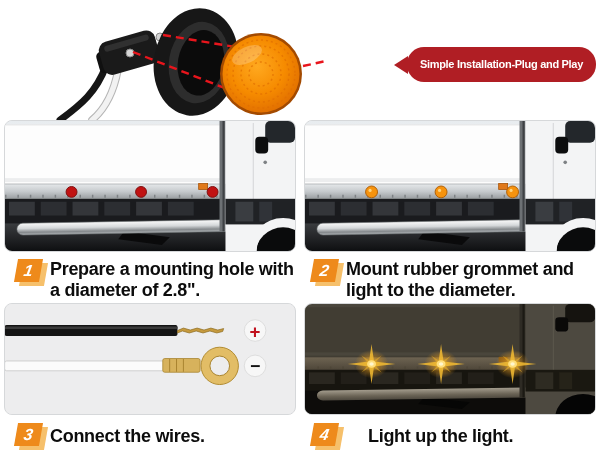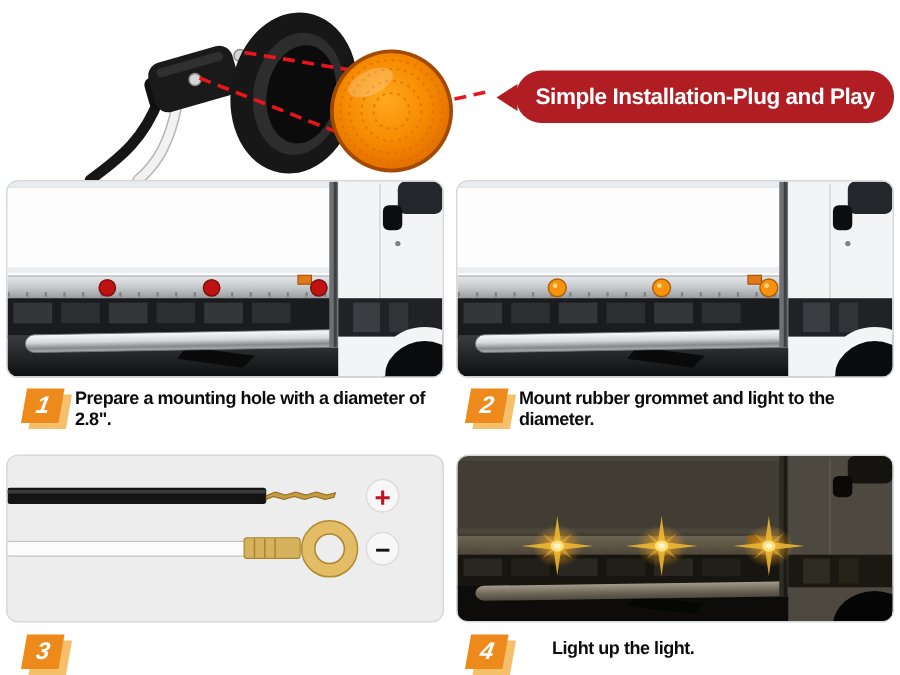--- a/index.html
+++ b/index.html
@@ -7,21 +7,21 @@
   .page {
     position:relative; width:600px; height:450px; background:#ffffff;
     font-family:"Liberation Sans", sans-serif; overflow:hidden;
   }
   
   .hero { position:relative; height:120px; background:#ffffff; }
   .hero-svg { position:absolute; left:0; top:0; }
   .ribbon {
     position:absolute; top:47px; right:4px; height:35px; line-height:35px;
     background:#b01e24; color:#ffffff; border-radius:17px;
-    padding:0 13px; font-size:15px; font-weight:bold; letter-spacing:-0.3px;
+    padding:0 13px; font-size:11px; font-weight:bold; letter-spacing:-0.3px;
     white-space:nowrap; z-index:2;
   }
   .ribbon-arrow {
     position:absolute; left:-13px; top:50%; transform:translateY(-50%);
     width:0; height:0; border-top:9px solid transparent;
     border-bottom:9px solid transparent; border-right:14px solid #b01e24;
   }
   
   .row-panels { display:flex; gap:8px; padding:0 4px; }
   .panel {
@@ -41,21 +41,21 @@
     position:absolute; left:5px; top:4px; width:25px; height:23px;
     background:#f6c06b; transform:skewX(-10deg);
   }
   .badge {
     position:absolute; left:0; top:0; width:25px; height:23px;
     background:#ee8a1b; transform:skewX(-10deg);
     display:flex; align-items:center; justify-content:center;
     color:#ffffff; font-weight:bold; font-style:italic; font-size:16px;
   }
   .caption-text {
-    font-weight:bold; font-size:12px; line-height:1.14; color:#0c0c0c;
+    font-weight:bold; font-size:18px; line-height:1.14; color:#0c0c0c;
     letter-spacing:-0.3px; padding-top:1px; padding-right:6px; max-width:250px;
   }
 </style>
 </head>
 <body>
 
 <div class="page">
 
   <div class="hero">
     <svg class="hero-svg" width="340" height="120" viewBox="0 0 340 120">
@@ -344,20 +344,21 @@
       </svg>
     </div>
   </div>
 
   <div class="caption-row r2">
     <div class="caption">
       <div class="badge-wrap">
         <div class="badge-shadow"></div>
         <div class="badge">3</div>
       </div>
+      <div class="caption-text" style="padding-top:4px;">Connect the wires.</div>
     </div>
     <div class="caption">
       <div class="badge-wrap">
         <div class="badge-shadow"></div>
         <div class="badge">4</div>
       </div>
       <div class="caption-text" style="padding-top:4px;padding-left:22px;">Light up the light.</div>
     </div>
   </div>
 

